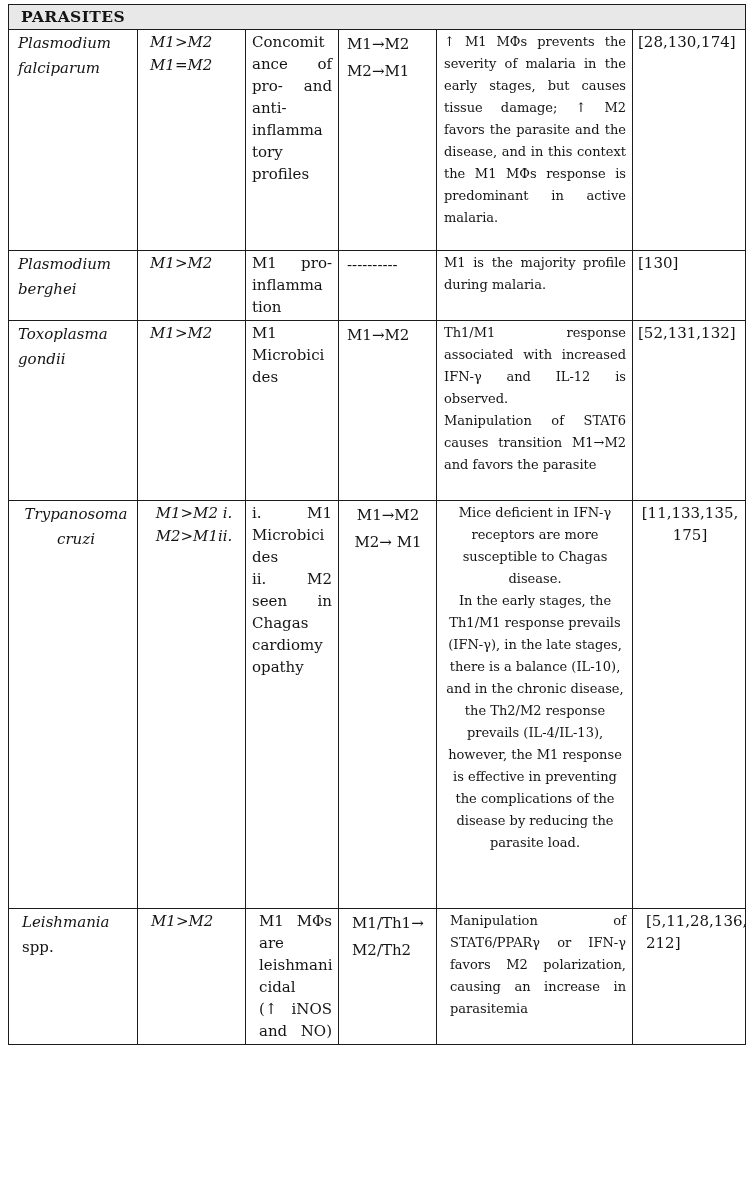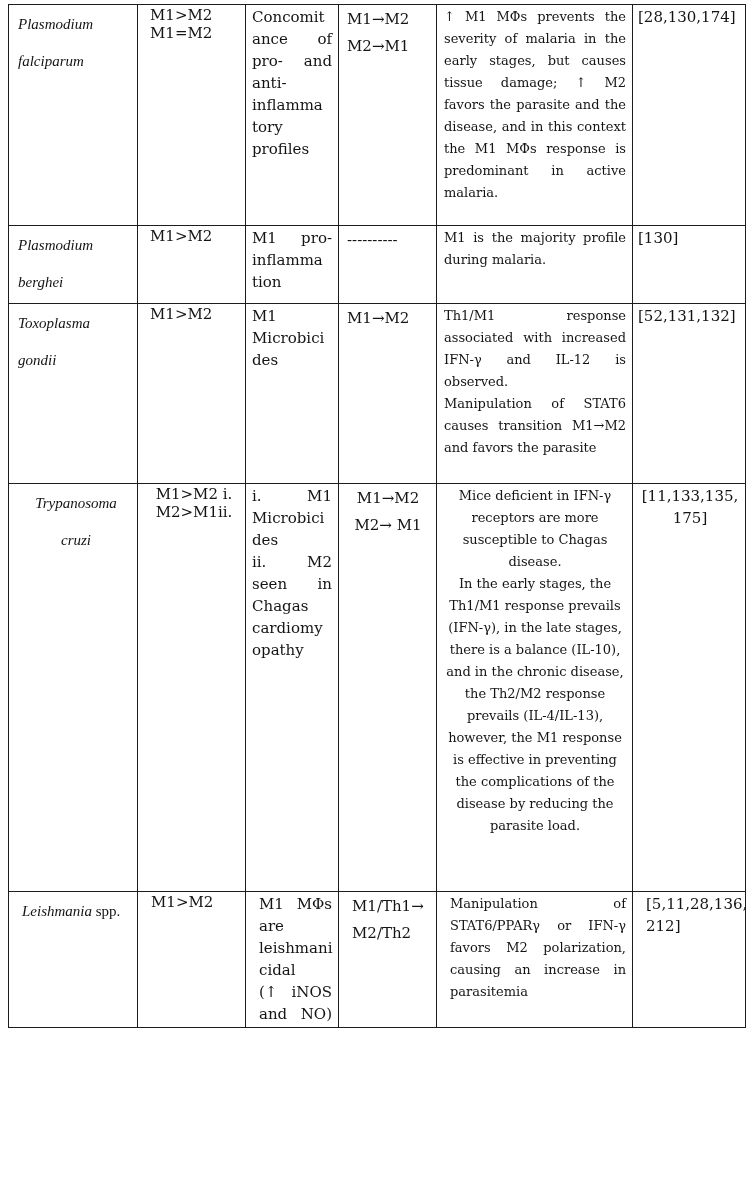--- a/index.html
+++ b/index.html
@@ -23,26 +23,25 @@
     vertical-align: top;
     padding: 1px 7px 2px 7px;
     font-size: 15px;
     line-height: 22px;
     white-space: pre-line;
     overflow: hidden;
   }
   
   td.c1 {
     font-style: italic;
-    line-height: 37px;
+    line-height: 25px;
     padding: 1px 3px 2px 9px;
-    font-family: Liberation Serif, serif;
   }
   td.c1 .org-suffix { font-style: normal; }
-  td.c2 { line-height: 18px; padding-left: 12px; }
+  td.c2 { line-height: 23px; padding-left: 12px; font-style: italic; }
   td.c3 {
     text-align: justify;
     text-align-last: justify;
     padding-left: 6px;
     padding-right: 6px;
   }
   td.c4 { line-height: 27px; padding-left: 8px; }
   td.c5 { text-align: justify; font-size: 13px; padding-left: 7px; padding-right: 6px; }
   td.c6 { padding-left: 5px; padding-right: 3px; margin-left: 12px; }
   
@@ -76,20 +75,23 @@
     <col style="width:129px">
     <col style="width:108px">
     <col style="width:93px">
     <col style="width:98px">
     <col style="width:196px">
     <col style="width:113px">
   </colgroup>
   <tbody>
 
 
+    <tr class="section-row">
+      <td colspan="6">PARASITES</td>
+    </tr>
 
     <tr class="r1">
       <td class="c1"><span>Plasmodium
 falciparum</span><span class="org-suffix"></span></td>
       <td class="c2">M1&gt;M2
 M1=M2</td>
       <td class="c3">Concomit
 ance of
 pro- and
 anti-

